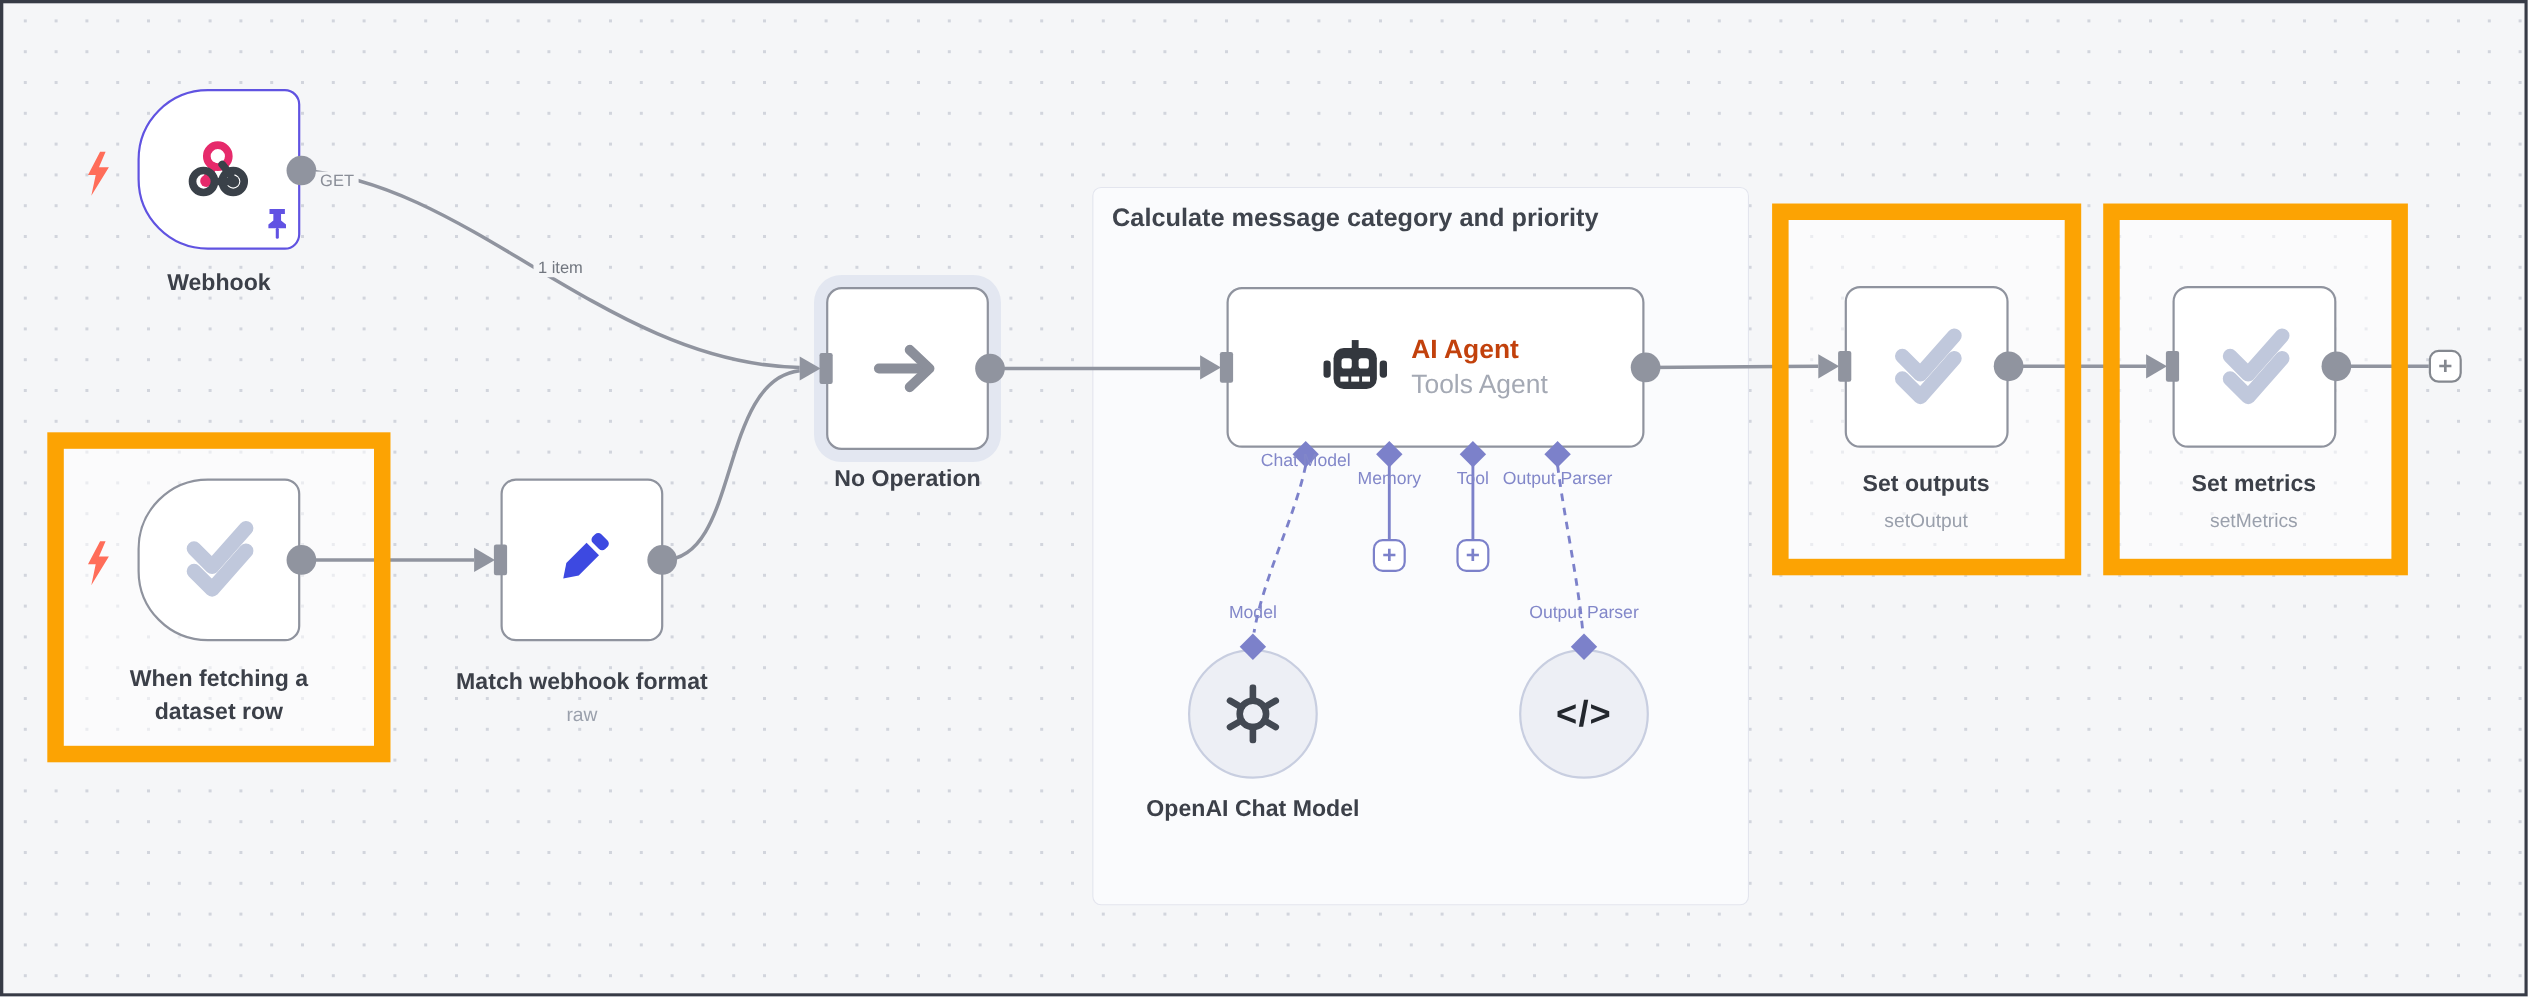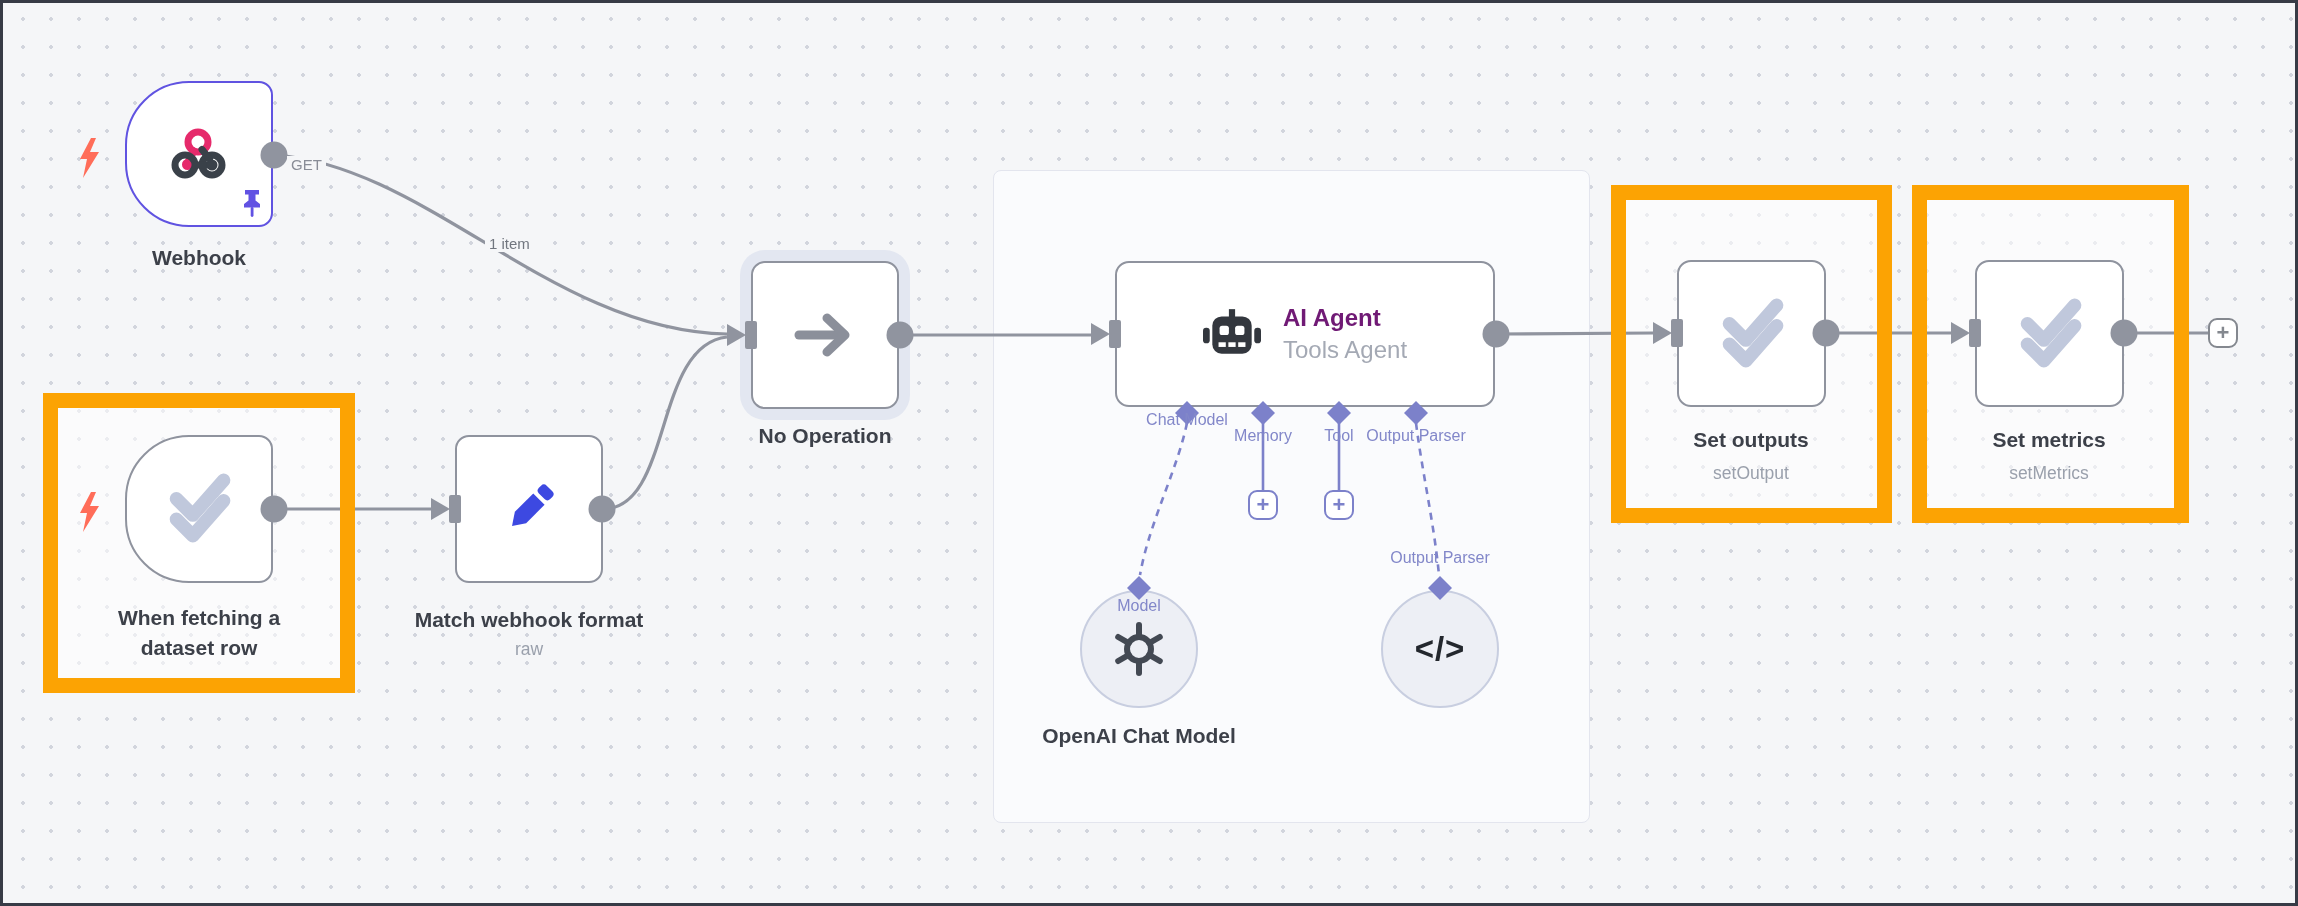--- a/index.html
+++ b/index.html
@@ -24,21 +24,21 @@
   }
   .trigger{border-radius:64px 14px 14px 64px;}
   .purple-border{border-color:#6053e1;}
   .halo{box-shadow:0 0 0 11px #e3e7f1;}
   
   .nlabel{position:absolute;text-align:center;font-size:21px;font-weight:600;color:#3c4049;line-height:30px;z-index:2;}
   .nsub{position:absolute;text-align:center;font-size:17.5px;font-weight:400;color:#9aa0ac;z-index:2;}
   .group-title{position:absolute;font-size:23px;font-weight:700;color:#3f444d;z-index:1;}
   .edge-label{position:absolute;font-size:15px;color:#71767f;background:#f5f6f8;padding:0 4px;z-index:4;}
   .port-label{position:absolute;text-align:center;font-size:16px;color:#8287c9;z-index:4;}
-  .agent-title{font-size:24px;font-weight:700;color:#701a75;line-height:28px;}
+  .agent-title{font-size:24px;font-weight:700;color:#c2410c;line-height:28px;}
   .agent-sub{font-size:24px;color:#a4a9b4;margin-top:4px;}
   
   .plusbtn{
     position:absolute;width:30px;height:30px;box-sizing:border-box;border-radius:9px;background:#fff;
     display:flex;align-items:center;justify-content:center;font-size:22px;font-weight:700;z-index:2;
   }
   .plus-purple{border:2.5px solid #7c81ca;color:#7c81ca;}
   .plus-gray{border:2.5px solid #84888f;color:#84888f;}
   .subcircle{
     position:absolute;width:118px;height:118px;border-radius:50%;box-sizing:border-box;
@@ -49,20 +49,21 @@
 </head>
 <body>
 
 <div class="canvas">
 
   <div class="abs hl-fill" style="left:40px;top:390px;width:312px;height:300px;"></div>
   <div class="abs hl-fill" style="left:1608px;top:182px;width:281px;height:338px;"></div>
   <div class="abs hl-fill" style="left:1909px;top:182px;width:277px;height:338px;"></div>
 
   <div class="abs group-box" style="left:990px;top:167px;width:595px;height:651px;"></div>
+  <div class="group-title" style="left:1008px;top:181px;">Calculate message category and priority</div>
 
   <div class="node trigger purple-border" style="left:122px;top:78px;width:148px;height:146px;">
     <svg width="56" height="52" viewBox="0 0 56 52">
       <circle cx="27" cy="14" r="10" fill="none" stroke="#e62a6b" stroke-width="7"></circle>
       <line x1="23" y1="23" x2="17" y2="34" stroke="#e62a6b" stroke-width="7" stroke-linecap="round"></line>
       <circle cx="16.5" cy="36.5" r="5.5" fill="#e62a6b"></circle>
       <circle cx="14" cy="37" r="10" fill="none" stroke="#3a4149" stroke-width="7"></circle>
       <circle cx="41" cy="37" r="10" fill="none" stroke="#3a4149" stroke-width="7"></circle>
       <line x1="31" y1="21.5" x2="38.5" y2="31" stroke="#3a4149" stroke-width="7" stroke-linecap="round"></line>
       <line x1="25" y1="37" x2="41" y2="37" stroke="#3a4149" stroke-width="7" stroke-linecap="round"></line>
@@ -130,21 +131,21 @@
   <div class="port-label" style="left:1296px;top:424px;width:80px;">Tool</div>
   <div class="port-label" style="left:1333px;top:424px;width:160px;">Output Parser</div>
 
   <div class="plusbtn plus-purple" style="left:1245px;top:487px;">
       <span>+</span>
     </div>
   <div class="plusbtn plus-purple" style="left:1321px;top:487px;">
       <span>+</span>
     </div>
 
-  <div class="port-label" style="left:1076px;top:546px;width:120px;margin-top:48px;">Model</div>
+  <div class="port-label" style="left:1076px;top:546px;width:120px;">Model</div>
   <div class="subcircle" style="left:1077px;top:587px;">
     <svg width="54" height="54" viewBox="0 0 54 54">
       <g stroke="#434953" stroke-width="6" fill="none" stroke-linecap="round">
         <circle cx="27" cy="27" r="12"></circle>
         <line x1="27" y1="15" x2="27" y2="3"></line>
         <line x1="37.4" y1="21" x2="47.8" y2="15"></line>
         <line x1="37.4" y1="33" x2="47.8" y2="39"></line>
         <line x1="27" y1="39" x2="27" y2="51"></line>
         <line x1="16.6" y1="33" x2="6.2" y2="39"></line>
         <line x1="16.6" y1="21" x2="6.2" y2="15"></line>

